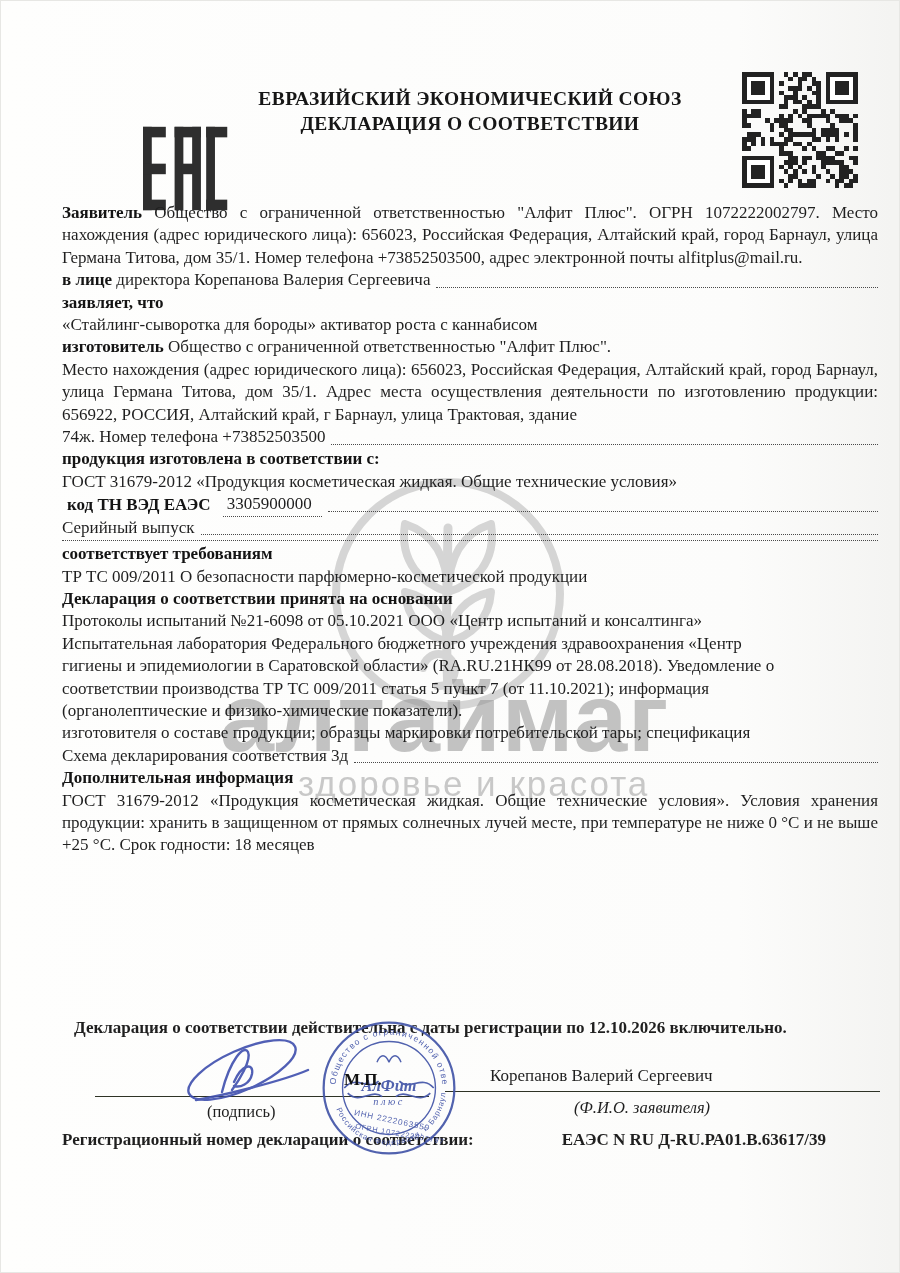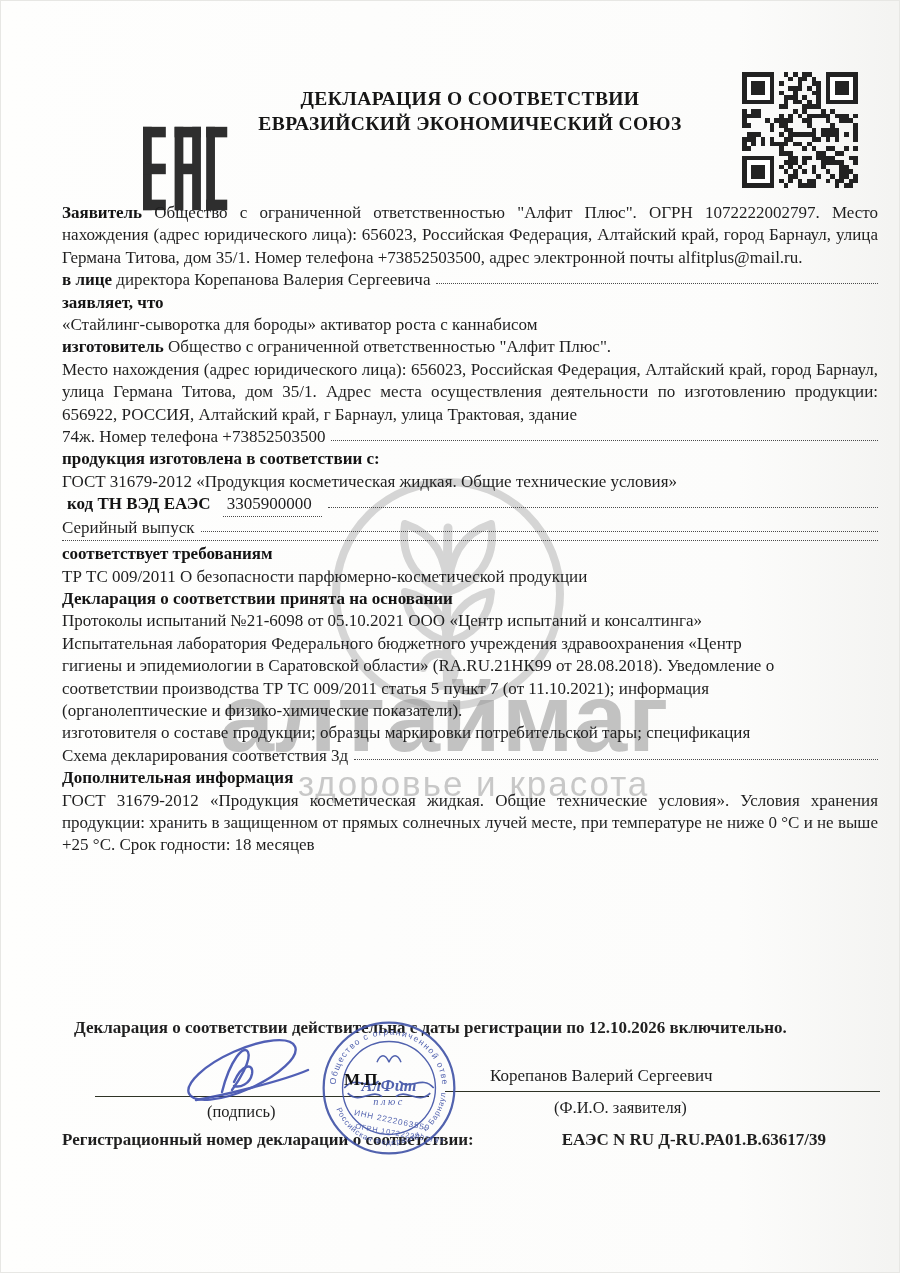--- a/index.html
+++ b/index.html
@@ -18,34 +18,34 @@
   .wm-logo{position:absolute;left:327px;top:472px;width:242px;height:250px;opacity:.45;}
   .wm-text{position:absolute;left:220px;top:662px;font-family:"Liberation Sans",sans-serif;
            font-weight:bold;font-size:97px;letter-spacing:1px;color:rgba(145,145,145,.55);}
   .wm-tagline{position:absolute;left:298px;top:764px;font-family:"Liberation Sans",sans-serif;
            font-size:35px;letter-spacing:2px;color:rgba(165,165,165,.6);}
   
   .content{position:absolute;left:62px;top:202px;width:816px;z-index:2;
            font-size:17px;line-height:22.4px;}
   .content p{margin:0;text-align:justify;}
   b{color:#141414;}
-  .row{display:flex;align-items:flex-start;}
+  .row{display:flex;align-items:center;}
   .fill-line{flex:1;border-bottom:1px dotted #4a4a4a;height:14px;margin-left:6px;}
   .u-val{border-bottom:1px dotted #4a4a4a;padding:0 10px 0 4px;}
   .sep-under{border-bottom:1px dotted #4a4a4a;padding-bottom:1px;margin-bottom:2px;}
   .line{margin:0;}
   
   .bottom{position:absolute;left:62px;top:1018px;width:818px;height:200px;z-index:2;font-size:17px;}
   .validity{position:absolute;left:12px;top:0;font-weight:bold;font-size:17px;}
   .sig-line-left{position:absolute;left:33px;top:78px;width:334px;border-bottom:1.6px solid #2e3326;}
   .sig-caption{position:absolute;left:145px;top:84px;font-size:16.5px;}
   .mp-mark{position:absolute;left:282px;top:52px;font-weight:bold;font-size:17px;color:#111;z-index:4;}
   .fio-name{position:absolute;left:428px;top:48px;font-size:17px;}
   .fio-line{position:absolute;left:383px;top:73px;width:435px;border-bottom:1.6px solid #2e3326;}
-  .fio-caption{position:absolute;left:492px;top:80px;font-size:16.5px;}
+  .fio-caption{position:absolute;left:512px;top:80px;font-size:16.5px;font-style:italic;}
   .reg-row1{position:absolute;left:0;top:112px;width:818px;font-weight:bold;}
   .reg-row1 .val{margin-left:88px;}
   .reg-row2{position:absolute;left:0;top:138px;width:818px;font-weight:bold;
             border-bottom:1px dotted #4a4a4a;padding-bottom:5px;}
   .reg-row2 .val{margin-left:56px;font-weight:normal;}
   .stamp{position:absolute;left:241px;top:-16px;width:172px;height:172px;z-index:3;opacity:.92;}
   .signature{position:absolute;left:98px;top:12px;width:160px;height:84px;z-index:3;opacity:.9;}
 </style>
 </head>
 <body>
@@ -71,22 +71,22 @@
       <rect x="0" y="83" width="26" height="12"></rect>
     <rect x="36" y="0" width="10" height="95"></rect>
       <rect x="56" y="0" width="10" height="95"></rect>
     <rect x="36" y="0" width="30" height="12"></rect>
       <rect x="44" y="42" width="14" height="12"></rect>
     <rect x="72" y="0" width="10" height="95"></rect>
       <rect x="72" y="0" width="24" height="12"></rect>
     <rect x="72" y="83" width="24" height="12"></rect>
   </svg>
   <div class="title">
+    <div>ЕВРАЗИЙСКИЙ ЭКОНОМИЧЕСКИЙ СОЮЗ</div>
     <div>ДЕКЛАРАЦИЯ О СООТВЕТСТВИИ</div>
-    <div>ЕВРАЗИЙСКИЙ ЭКОНОМИЧЕСКИЙ СОЮЗ</div>
   </div>
   <svg id="qrsvg" class="qr" viewBox="0 0 116 116" shape-rendering="crispEdges">
       <rect x="41.76" y="0" width="4.64" height="4.64" fill="#222"></rect>
       <rect x="51.04" y="0" width="4.64" height="4.64" fill="#222"></rect>
       <rect x="60.31999999999999" y="0" width="4.64" height="4.64" fill="#222"></rect>
       <rect x="64.96" y="0" width="4.64" height="4.64" fill="#222"></rect>
       <rect x="46.4" y="4.64" width="4.64" height="4.64" fill="#222"></rect>
       <rect x="55.67999999999999" y="4.64" width="4.64" height="4.64" fill="#222"></rect>
       <rect x="60.31999999999999" y="4.64" width="4.64" height="4.64" fill="#222"></rect>
       <rect x="69.6" y="4.64" width="4.64" height="4.64" fill="#222"></rect>

